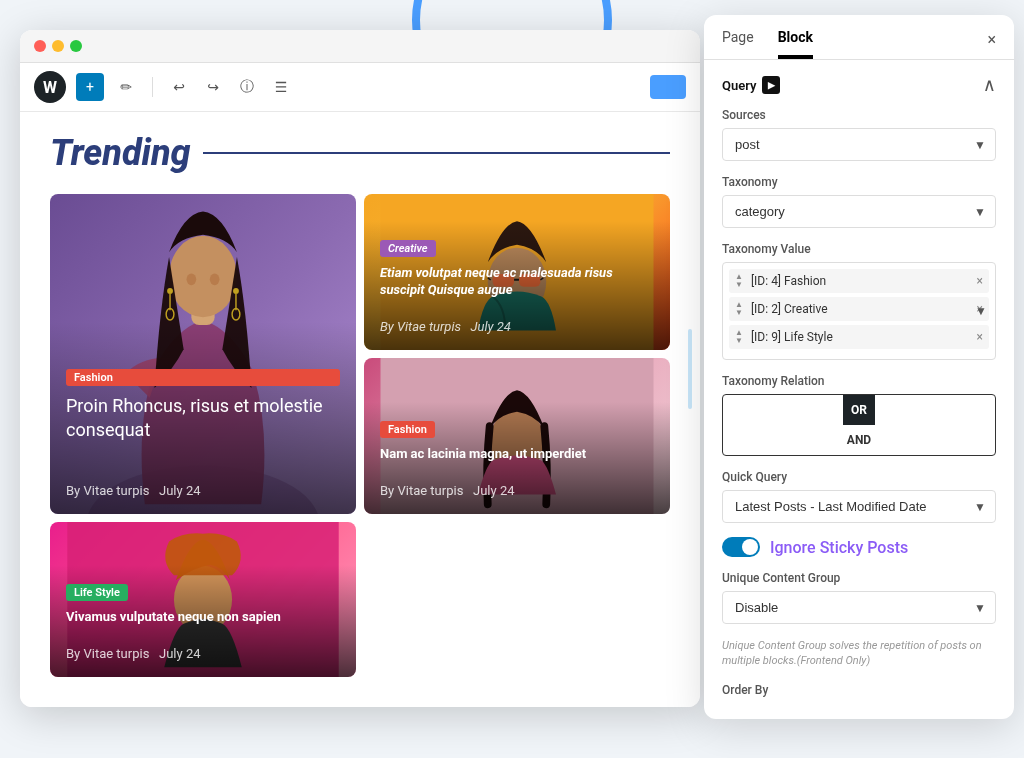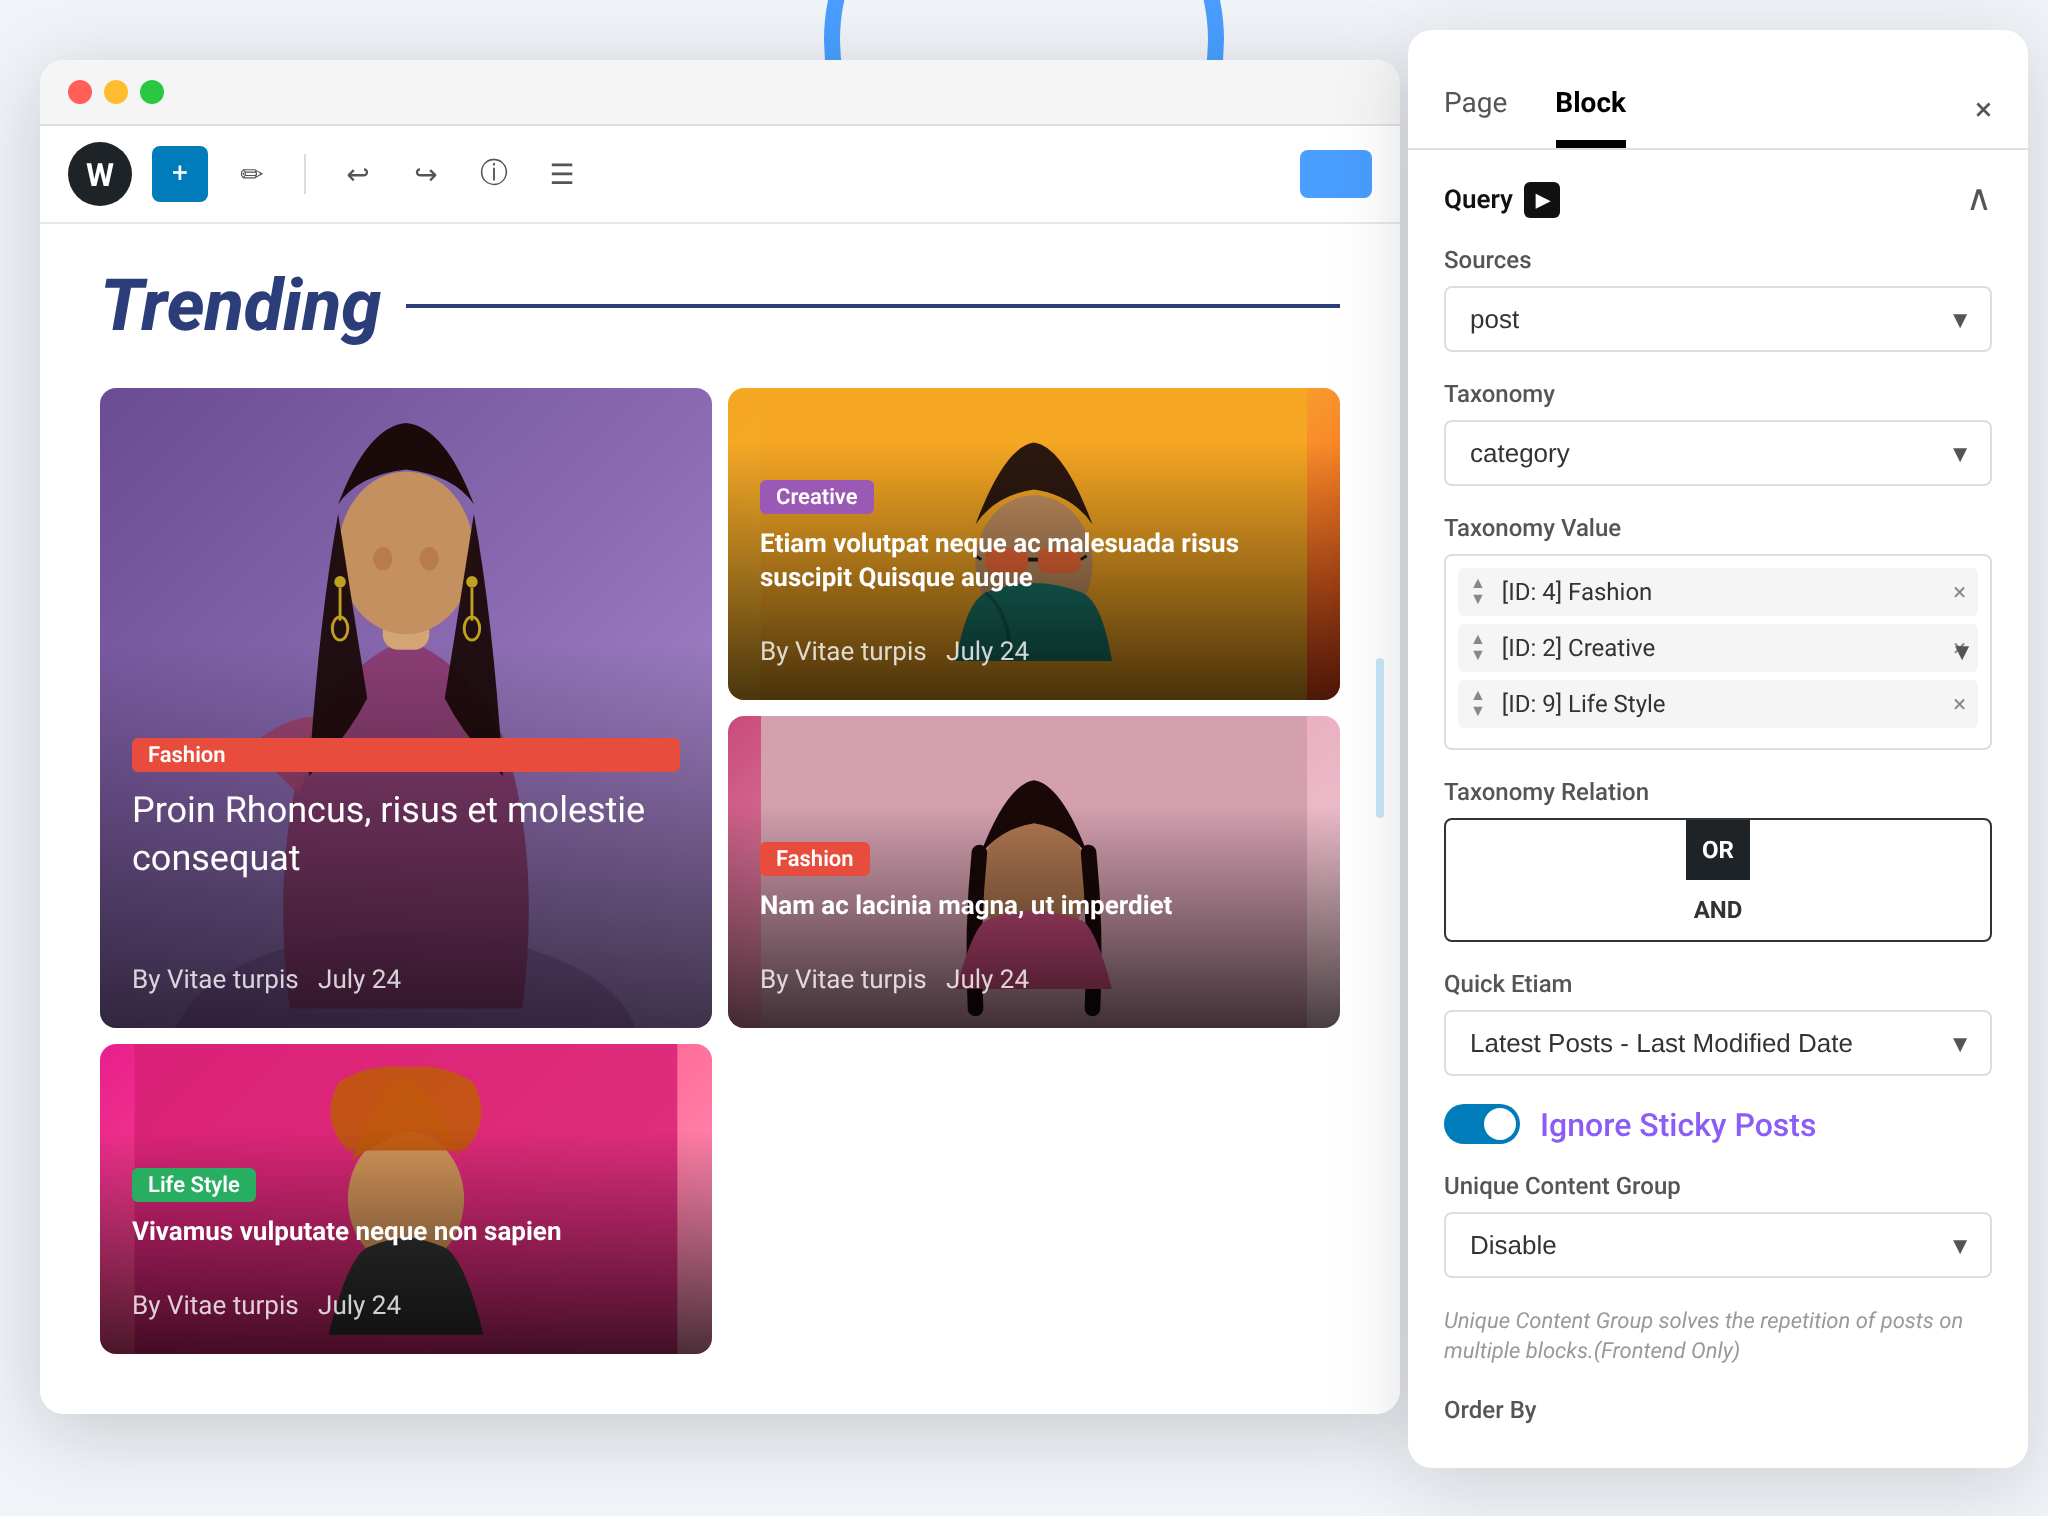--- a/index.html
+++ b/index.html
@@ -224,21 +224,21 @@
       box-shadow: 0 8px 40px rgba(0,0,0,0.15);
       z-index: 3;
       max-height: 728px;
       overflow: hidden;
     }
 
     .panel-header {
       display: flex;
       align-items: center;
       justify-content: space-between;
-      padding: 29px 18px 0;
+      padding: 14px 18px 0;
       border-bottom: 1px solid #e0e0e0;
     }
 
     .panel-tabs {
       display: flex;
       gap: 24px;
     }
 
     .panel-tab {
       font-size: 14px;
@@ -524,21 +524,21 @@
             <ellipse cx="184" cy="124" rx="4" ry="6" fill="none" stroke="#c0a020" stroke-width="1.5"></ellipse>
           </svg>
         </div>
         <div class="post-overlay-full">
           <span class="category-badge badge-fashion">Fashion</span>
           <div class="post-title">Proin Rhoncus, risus et molestie consequat</div>
           <div class="post-meta">By Vitae turpis &nbsp; July 24</div>
         </div>
       </div>
 
-      <div class="post-card post-card-small bg-orange" style="position:relative;min-height:155px;">
+      <div class="post-card post-card-small bg-orange" style="position:relative;min-height:155px;font-style:italic;">
 
         <div style="position:absolute;inset:0;overflow:hidden;">
           <svg width="100%" height="100%" viewBox="0 0 280 160" preserveAspectRatio="xMidYMax meet">
             <rect width="280" height="160" fill="#f5a623"></rect>
             <ellipse cx="140" cy="90" rx="30" ry="35" fill="#c49060"></ellipse>
             <path d="M110,70 Q125,30 140,28 Q155,30 170,70 Q160,55 140,52 Q120,55 110,70 Z" fill="#2c1810"></path>
 
             <rect x="115" y="82" width="22" height="13" rx="5" fill="#ff6b35" opacity="0.9"></rect>
             <rect x="142" y="82" width="22" height="13" rx="5" fill="#ff6b35" opacity="0.9"></rect>
             <line x1="137" y1="88" x2="142" y2="88" stroke="#1a1a1a" stroke-width="2"></line>
@@ -683,21 +683,21 @@
 
     <div class="field-group">
       <div class="field-label">Taxonomy Relation</div>
       <div class="relation-toggle">
         <div class="relation-btn active">OR</div>
         <div class="relation-btn inactive">AND</div>
       </div>
     </div>
 
     <div class="field-group">
-      <div class="field-label">Quick Etiam</div>
+      <div class="field-label">Quick Query</div>
       <div class="select-wrapper">
         <select>
           <option>Latest Posts - Last Modified Date</option>
           <option>Latest Posts</option>
           <option>Latest Posts - Date</option>
           <option>Random Posts</option>
         </select>
         <span class="select-arrow">▼</span>
       </div>
     </div>

